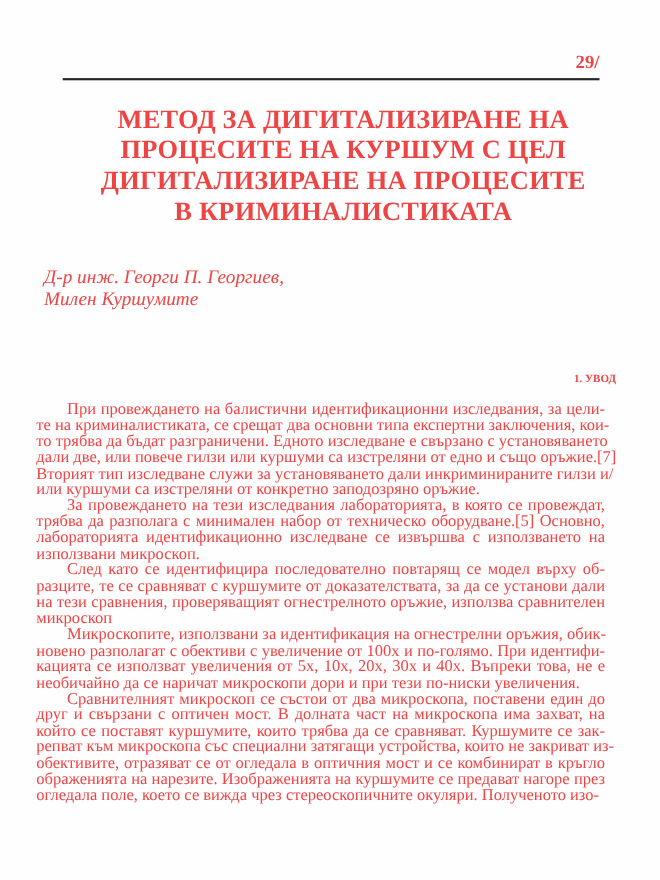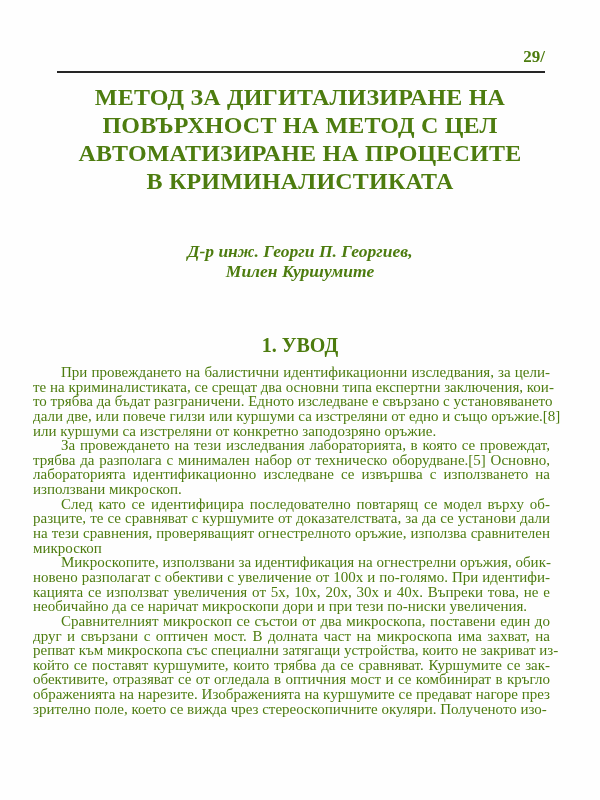--- a/index.html
+++ b/index.html
@@ -5,21 +5,21 @@
   html, body {
     margin: 0;
     padding: 0;
     background: #ffffff;
   }
   .page {
     position: relative;
     width: 600px;
     height: 800px;
     background: #fefefe;
-    color: #4d7c0f;
+    color: #ef4444;
     font-family: "Liberation Serif", "DejaVu Serif", serif;
     overflow: hidden;
   }
   .page-number {
     position: absolute;
     top: 48px;
     right: 55px;
     font-size: 17px;
     font-weight: bold;
     line-height: 17px;
@@ -30,46 +30,45 @@
     top: 71px;
     width: 488px;
     height: 2px;
     background: #262626;
   }
   .title {
     position: absolute;
     left: 40px;
     top: 83px;
     width: 520px;
-    margin: 0;
+    margin: 12px;
     text-align: center;
     font-size: 24px;
     font-weight: bold;
     line-height: 28px;
     letter-spacing: 0.2px;
   }
   .authors {
     position: absolute;
     left: 40px;
     top: 241px;
     width: 520px;
-    text-align: center;
-    font-weight: bold;
+    font-weight: normal;
     font-style: italic;
     font-size: 17.5px;
     line-height: 20px;
   }
   .section-heading {
     position: absolute;
     left: 40px;
     top: 337px;
     width: 520px;
-    text-align: center;
+    text-align: right;
     font-weight: bold;
-    font-size: 20px;
+    font-size: 10px;
     line-height: 16px;
   }
   .body-text {
     position: absolute;
     left: 33px;
     top: 365px;
     width: 517px;
     font-size: 15px;
   }
   .para {
@@ -95,39 +94,40 @@
 <body>
 
 <div class="page">
 
   <div class="page-number">29/</div>
 
   <div class="header-rule"></div>
 
   <h1 class="title">
     <div>МЕТОД ЗА ДИГИТАЛИЗИРАНЕ НА</div>
-    <div>ПОВЪРХНОСТ НА МЕТОД С ЦЕЛ</div>
-    <div>АВТОМАТИЗИРАНЕ НА ПРОЦЕСИТЕ</div>
+    <div>ПРОЦЕСИТЕ НА КУРШУМ С ЦЕЛ</div>
+    <div>ДИГИТАЛИЗИРАНЕ НА ПРОЦЕСИТЕ</div>
     <div>В КРИМИНАЛИСТИКАТА</div>
   </h1>
 
   <div class="authors">
     <div>Д-р инж. Георги П. Георгиев,</div>
     <div>Милен Куршумите</div>
   </div>
 
   <div class="section-heading">1. УВОД</div>
 
   <div class="body-text">
 
     <div class="para">
       <div class="line first">При провеждането на балистични идентификационни изследвания, за цели-</div>
       <div class="line">те на криминалистиката, се срещат два основни типа експертни заключения, кои-</div>
       <div class="line">то трябва да бъдат разграничени. Едното изследване е свързано с установяването</div>
-      <div class="line">дали две, или повече гилзи или куршуми са изстреляни от едно и също оръжие.[8]</div>
+      <div class="line">дали две, или повече гилзи или куршуми са изстреляни от едно и също оръжие.[7]</div>
+      <div class="line">Вторият тип изследване служи за установяването дали инкриминираните гилзи и/</div>
       <div class="line end">или куршуми са изстреляни от конкретно заподозряно оръжие.</div>
     </div>
 
     <div class="para">
       <div class="line first">За провеждането на тези изследвания лабораторията, в която се провеждат,</div>
       <div class="line">трябва да разполага с минимален набор от техническо оборудване.[5] Основно,</div>
       <div class="line">лабораторията идентификационно изследване се извършва с използването на</div>
       <div class="line end">използвани микроскоп.</div>
     </div>
 
@@ -141,22 +141,22 @@
     <div class="para">
       <div class="line first">Микроскопите, използвани за идентификация на огнестрелни оръжия, обик-</div>
       <div class="line">новено разполагат с обективи с увеличение от 100х и по-голямо. При идентифи-</div>
       <div class="line">кацията се използват увеличения от 5х, 10х, 20х, 30х и 40х. Въпреки това, не е</div>
       <div class="line end">необичайно да се наричат микроскопи дори и при тези по-ниски увеличения.</div>
     </div>
 
     <div class="para">
       <div class="line first">Сравнителният микроскоп се състои от два микроскопа, поставени един до</div>
       <div class="line">друг и свързани с оптичен мост. В долната част на микроскопа има захват, на</div>
+      <div class="line">който се поставят куршумите, които трябва да се сравняват. Куршумите се зак-</div>
       <div class="line">репват към микроскопа със специални затягащи устройства, които не закриват из-</div>
-      <div class="line">който се поставят куршумите, които трябва да се сравняват. Куршумите се зак-</div>
       <div class="line">обективите, отразяват се от огледала в оптичния мост и се комбинират в кръгло</div>
       <div class="line">ображенията на нарезите. Изображенията на куршумите се предават нагоре през</div>
-      <div class="line end">зрително поле, което се вижда чрез стереоскопичните окуляри. Полученото изо-</div>
+      <div class="line end">огледала поле, което се вижда чрез стереоскопичните окуляри. Полученото изо-</div>
     </div>
 
   </div>
 
 </div>
 
 </body></html>

